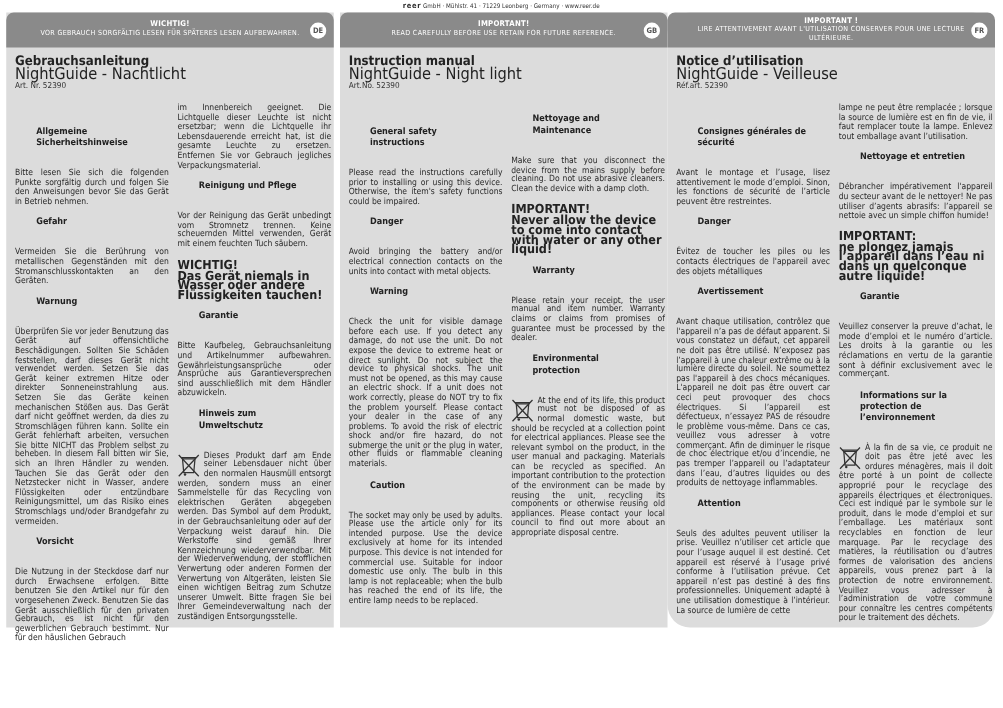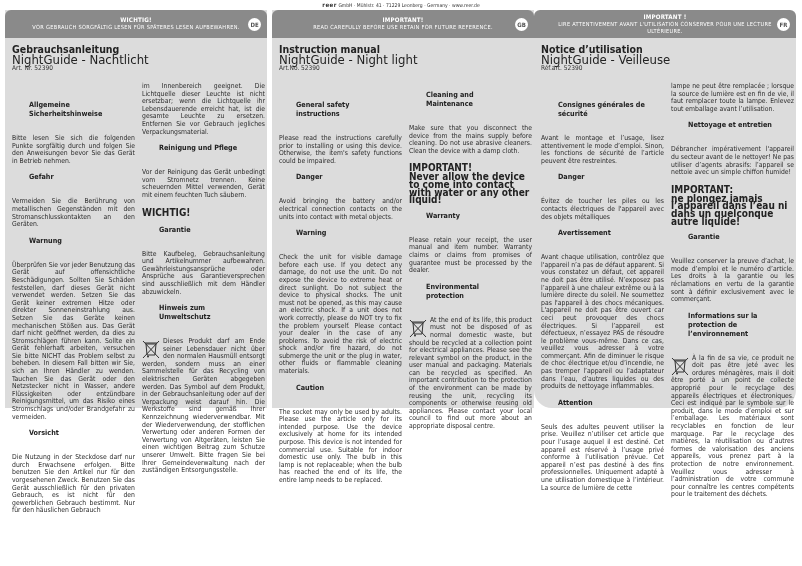--- a/index.html
+++ b/index.html
@@ -1,19 +1,19 @@
 <!DOCTYPE html>
 <html><head>
 <meta charset="utf-8">
 <style>
   html,body{margin:0;padding:0;}
   body{width:802px;height:566px;background:#ffffff;position:relative;overflow:hidden;font-family:"DejaVu Sans Condensed","DejaVu Sans",sans-serif;color:#222;}
   .topline{position:absolute;top:1px;left:0;width:802px;text-align:center;font-size:5px;color:#333;letter-spacing:0;}
   .topline b{font-weight:900;font-size:6px;letter-spacing:0.5px;}
-  .panel{position:absolute;top:10px;height:398px;background:#dcdcdc;}
+  .panel{position:absolute;top:10px;height:492px;background:#dcdcdc;}
   .hdr{position:absolute;top:0;left:0;right:0;height:28px;background:#8a8a8a;border-radius:6px 6px 0 0;color:#fff;text-align:center;}
   .hdr .t1{font-size:6.2px;font-weight:bold;margin-top:6px;letter-spacing:0.2px;}
   .hdr .t2{font-size:5.6px;margin-top:1px;letter-spacing:0.3px;line-height:7px;padding:0 24px;}
   .badge{position:absolute;right:6px;top:8px;width:13px;height:13px;border-radius:50%;background:#fff;color:#555;font-size:6px;font-weight:bold;text-align:center;line-height:13px;}
   .body{position:absolute;top:33px;left:7px;right:4px;bottom:0;}
   .title{font-size:10.5px;font-weight:bold;color:#222;line-height:12px;}
   .sub{font-size:13px;font-weight:normal;line-height:9px;}
   .art{font-size:6.5px;line-height:8px;color:#333;}
   .cols{position:absolute;top:40px;left:0;right:0;bottom:0;}
   .col{position:absolute;top:0;width:123px;}
@@ -53,20 +53,21 @@
         <h3 class="gap">Warnung</h3>
         <p>Überprüfen Sie vor jeder Benutzung das Gerät auf offensichtliche Beschädigungen. Sollten Sie Schäden feststellen, darf dieses Gerät nicht verwendet werden. Setzen Sie das Gerät keiner extremen Hitze oder direkter Sonneneinstrahlung aus. Setzen Sie das Geräte keinen mechanischen Stößen aus. Das Gerät darf nicht geöffnet werden, da dies zu Stromschlägen führen kann. Sollte ein Gerät fehlerhaft arbeiten, versuchen Sie bitte NICHT das Problem selbst zu beheben. In diesem Fall bitten wir Sie, sich an Ihren Händler zu wenden. Tauchen Sie das Gerät oder den Netzstecker nicht in Wasser, andere Flüssigkeiten oder entzündbare Reinigungsmittel, um das Risiko eines Stromschlags und/oder Brandgefahr zu vermeiden.</p>
         <h3 class="gap">Vorsicht</h3>
         <p>Die Nutzung in der Steckdose darf nur durch Erwachsene erfolgen. Bitte benutzen Sie den Artikel nur für den vorgesehenen Zweck. Benutzen Sie das Gerät ausschließlich für den privaten Gebrauch, es ist nicht für den gewerblichen Gebrauch bestimmt. Nur für den häuslichen Gebrauch</p>
       </div>
       <div class="col c2">
         <p style="margin-top:0">im Innenbereich geeignet. Die Lichtquelle dieser Leuchte ist nicht ersetzbar; wenn die Lichtquelle ihr Lebensdauerende erreicht hat, ist die gesamte Leuchte zu ersetzen. Entfernen Sie vor Gebrauch jegliches Verpackungsmaterial.</p>
         <h3 class="gap">Reinigung und Pflege</h3>
         <p>Vor der Reinigung das Gerät unbedingt vom Stromnetz trennen. Keine scheuernden Mittel verwenden, Gerät mit einem feuchten Tuch säubern.</p>
         <div class="imp">WICHTIG!</div>
+        <div class="impt">Das Gerät niemals in Wasser oder andere Flüssigkeiten tauchen!</div>
         <h3 class="gap">Garantie</h3>
         <p>Bitte Kaufbeleg, Gebrauchsanleitung und Artikelnummer aufbewahren. Gewährleistungsansprüche oder Ansprüche aus Garantieversprechen sind ausschließlich mit dem Händler abzuwickeln.</p>
         <h3 class="gap">Hinweis zum Umweltschutz</h3>
         <p>
           <svg class="weee" viewBox="0 0 18 20">
               <path d="M4 5h10l-1 11H5z" fill="none" stroke="#333" stroke-width="1"></path>
               <path d="M3 4h12" stroke="#333"></path>
               <circle cx="6" cy="17.5" r="1" fill="#333"></circle>
               <path d="M1 2l16 17M17 2L1 19" stroke="#333" stroke-width="1"></path>
             </svg>
@@ -92,21 +93,21 @@
         <h3>General safety instructions</h3>
         <p>Please read the instructions carefully prior to installing or using this device. Otherwise, the item's safety functions could be impaired.</p>
         <h3 class="gap">Danger</h3>
         <p>Avoid bringing the battery and/or electrical connection contacts on the units into contact with metal objects.</p>
         <h3 class="gap">Warning</h3>
         <p>Check the unit for visible damage before each use. If you detect any damage, do not use the unit. Do not expose the device to extreme heat or direct sunlight. Do not subject the device to physical shocks. The unit must not be opened, as this may cause an electric shock. If a unit does not work correctly, please do NOT try to fix the problem yourself. Please contact your dealer in the case of any problems. To avoid the risk of electric shock and/or fire hazard, do not submerge the unit or the plug in water, other fluids or flammable cleaning materials.</p>
         <h3 class="gap">Caution</h3>
         <p>The socket may only be used by adults. Please use the article only for its intended purpose. Use the device exclusively at home for its intended purpose. This device is not intended for commercial use. Suitable for indoor domestic use only. The bulb in this lamp is not replaceable; when the bulb has reached the end of its life, the entire lamp needs to be replaced.</p>
       </div>
       <div class="col c2">
-        <h3 class="gap">Cleaning and Maintenance</h3>
+        <h3 class="gap">Nettoyage and Maintenance</h3>
         <p>Make sure that you disconnect the device from the mains supply before cleaning. Do not use abrasive cleaners. Clean the device with a damp cloth.</p>
         <div class="imp">IMPORTANT!</div>
         <div class="impt">Never allow the device to come into contact with water or any other liquid!</div>
         <h3 class="gap">Warranty</h3>
         <p>Please retain your receipt, the user manual and item number. Warranty claims or claims from promises of guarantee must be processed by the dealer.</p>
         <h3 class="gap">Environmental protection</h3>
         <p>
           <svg class="weee" viewBox="0 0 18 20">
               <path d="M4 5h10l-1 11H5z" fill="none" stroke="#333" stroke-width="1"></path>
               <path d="M3 4h12" stroke="#333"></path>

